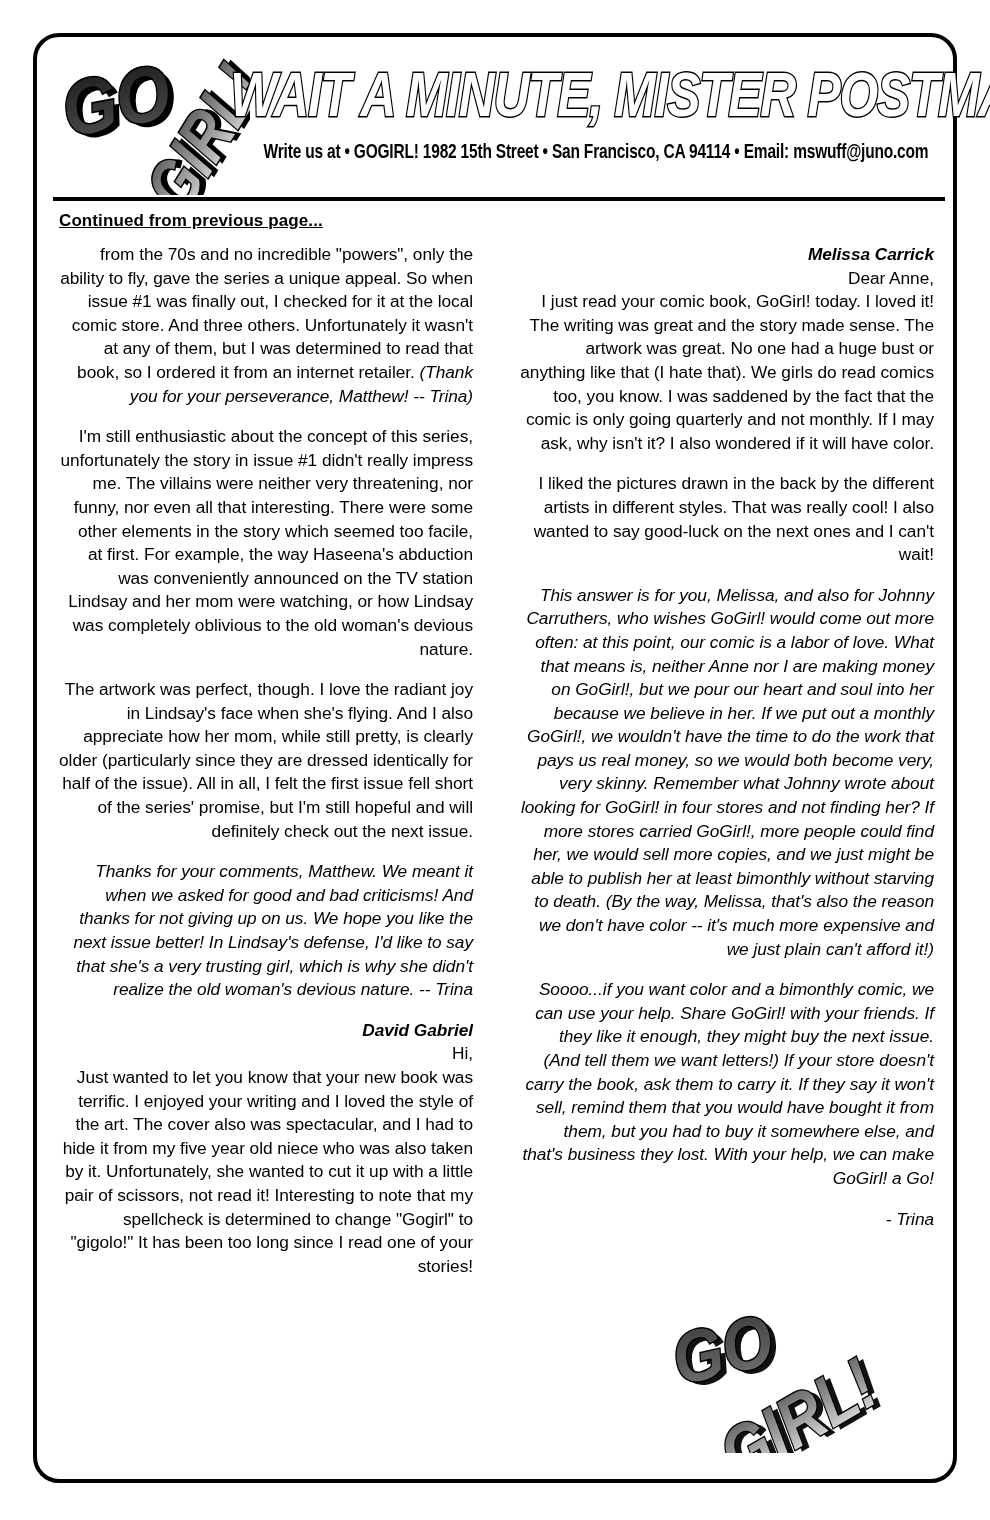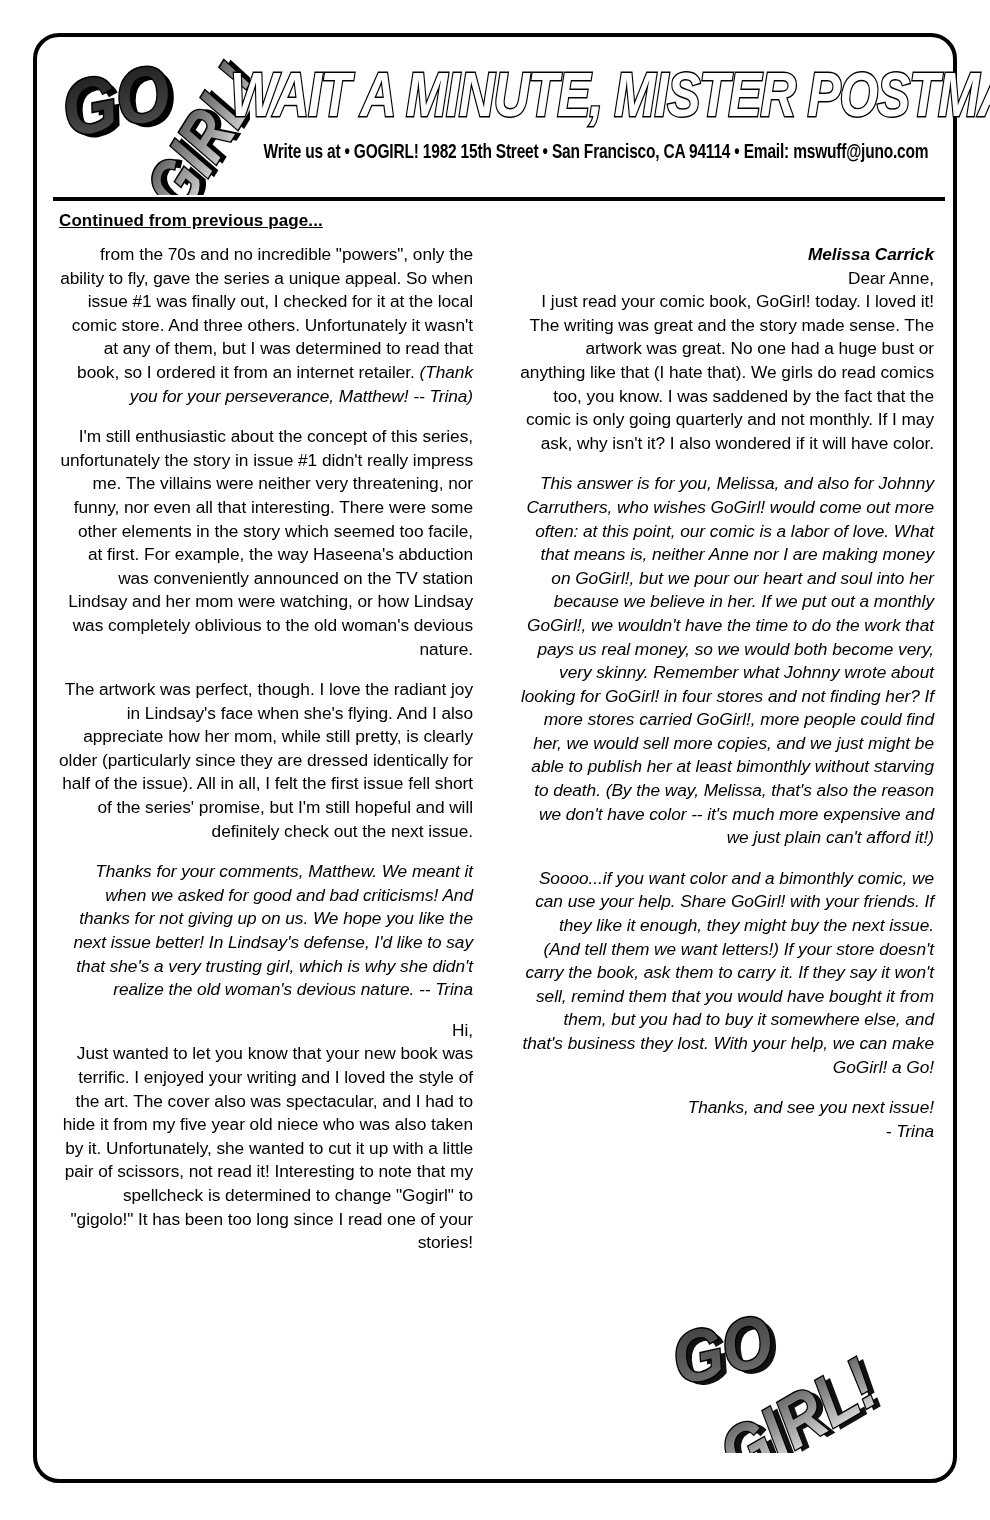--- a/index.html
+++ b/index.html
@@ -206,41 +206,42 @@
     <div class="col col-left">
 
       <p><span>from the 70s and no incredible "powers", only the ability to fly, gave the series a unique appeal.  So when issue #1 was finally out, I checked for it at the local comic store.  And three others.  Unfortunately it wasn't at any of them, but I was determined to read that book, so I ordered it from an internet retailer.</span><span class="italic"> (Thank you for your perseverance, Matthew! -- Trina)</span></p>
 
       <p>I'm still enthusiastic about the concept of this series, unfortunately the story in issue #1 didn't really impress me. The villains were neither very threatening, nor funny, nor even all that interesting.  There were some other elements in the story which seemed too facile, at first.  For example, the way Haseena's abduction was conveniently announced on the TV station Lindsay and her mom were watching, or how Lindsay was completely oblivious to the old woman's devious nature.</p>
 
       <p>The artwork was perfect, though.  I love the radiant joy in Lindsay's face when she's flying.  And I also appreciate how her mom, while still pretty, is clearly older (particularly since they are dressed identically for half of the issue).  All in all, I felt the first issue fell short of the series' promise, but I'm still hopeful and will definitely check out the next issue.</p>
 
       <p class="italic">Thanks for your comments, Matthew.  We meant it when we asked for good and bad criticisms!  And thanks for not giving up on us.  We hope you like the next issue better!  In Lindsay's defense, I'd like to say that she's a very trusting girl, which is why she didn't realize the old woman's devious nature.  -- Trina</p>
 
+      <p class="name">David Gabriel</p>
 
       <p class="tight">Hi,</p>
 
       <p>Just wanted to let you know that your new book was terrific.  I enjoyed your writing and I loved the style of the art.  The cover also was spectacular, and I had to hide it from my five year old niece who was also taken by it. Unfortunately, she wanted to cut it up with a little pair of scissors, not read it! Interesting to note that my spellcheck is determined to change "Gogirl" to "gigolo!" It has been too long since I read one of your stories!</p>
 
     </div>
 
     <div class="col col-right">
 
       <p class="name">Melissa Carrick</p>
 
       <p class="tight">Dear Anne,</p>
 
       <p>I just read your comic book, GoGirl! today.  I loved it!  The writing was great and the story made sense. The artwork was great.  No one had a huge bust or anything like that (I hate that).  We girls do read comics too, you know. I was saddened by the fact that the comic is only going quarterly and not monthly.  If I may ask, why isn't it? I also wondered if it will have color.</p>
 
+      <p>I liked the pictures drawn in the back by the different artists in different styles. That was really cool!  I also wanted to say good-luck on the next ones and I can't wait!</p>
 
       <p class="italic">This answer is for you, Melissa, and also for Johnny Carruthers, who wishes GoGirl! would come out more often: at this point, our comic is a labor of love.  What that means is, neither Anne nor I are making money on GoGirl!, but we pour our heart and soul into her because we believe in her.  If we put out a monthly GoGirl!, we wouldn't have the time to do the work that pays us real money, so we would both become very, very skinny.  Remember what Johnny wrote about looking for GoGirl! in four stores and not finding her?  If more stores carried GoGirl!, more people could find her, we would sell more copies, and we just might be able to publish her at least bimonthly without starving to death.  (By the way, Melissa, that's also the reason we don't have color -- it's much more expensive and we just plain can't afford it!)</p>
 
       <p class="italic">Soooo...if you want color and a bimonthly comic, we can use your help.  Share GoGirl! with your friends.  If they like it enough, they might buy the next issue. (And tell them we want letters!)  If your store doesn't carry the book, ask them to carry it. If they say it won't sell, remind them that you would have bought it from them, but you had to buy it somewhere else, and that's business they lost.  With your help, we can make GoGirl! a Go!</p>
 
-      <p class="italic tight">Thanks, and see you next issue!</p>
 
       <p class="italic">- Trina</p>
     </div>
   </div>
 
   <div class="logo-bottom">
     <svg class="logo-svg" viewBox="0 0 240 155">
       <defs>
         <linearGradient id="gradGO2" x1="0" y1="0" x2="0" y2="1">
           <stop offset="0%" stop-color="#3c3c3c"></stop>

